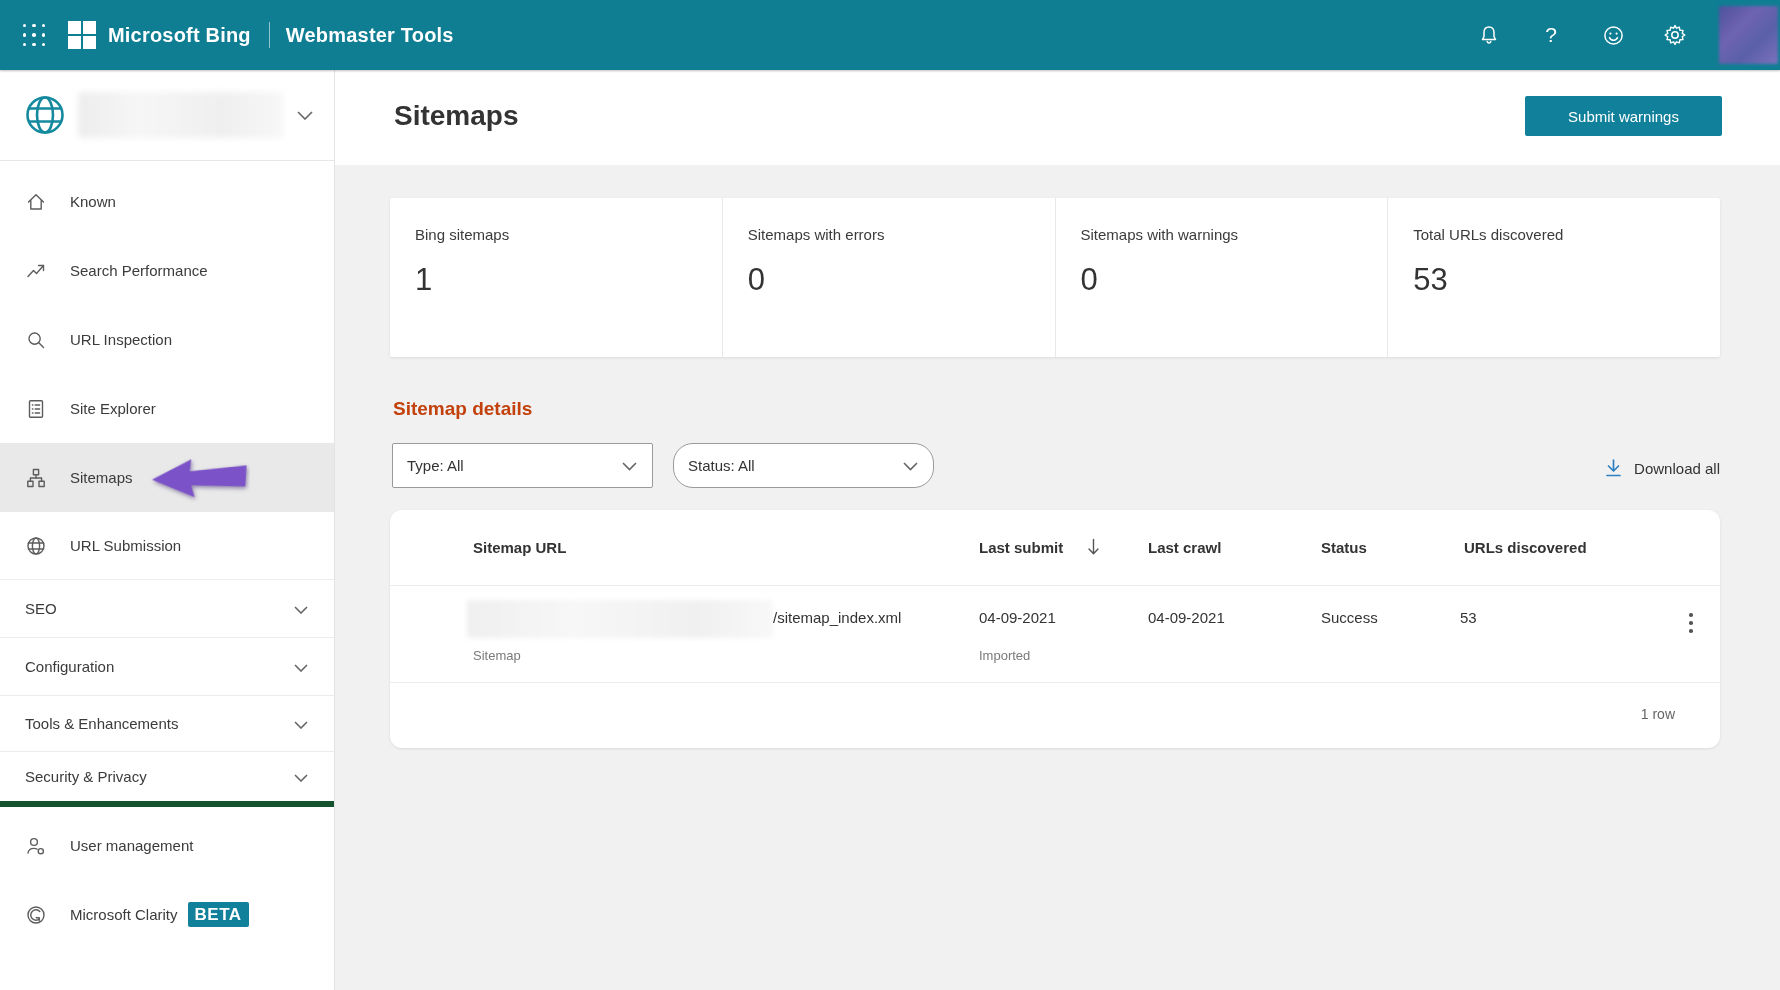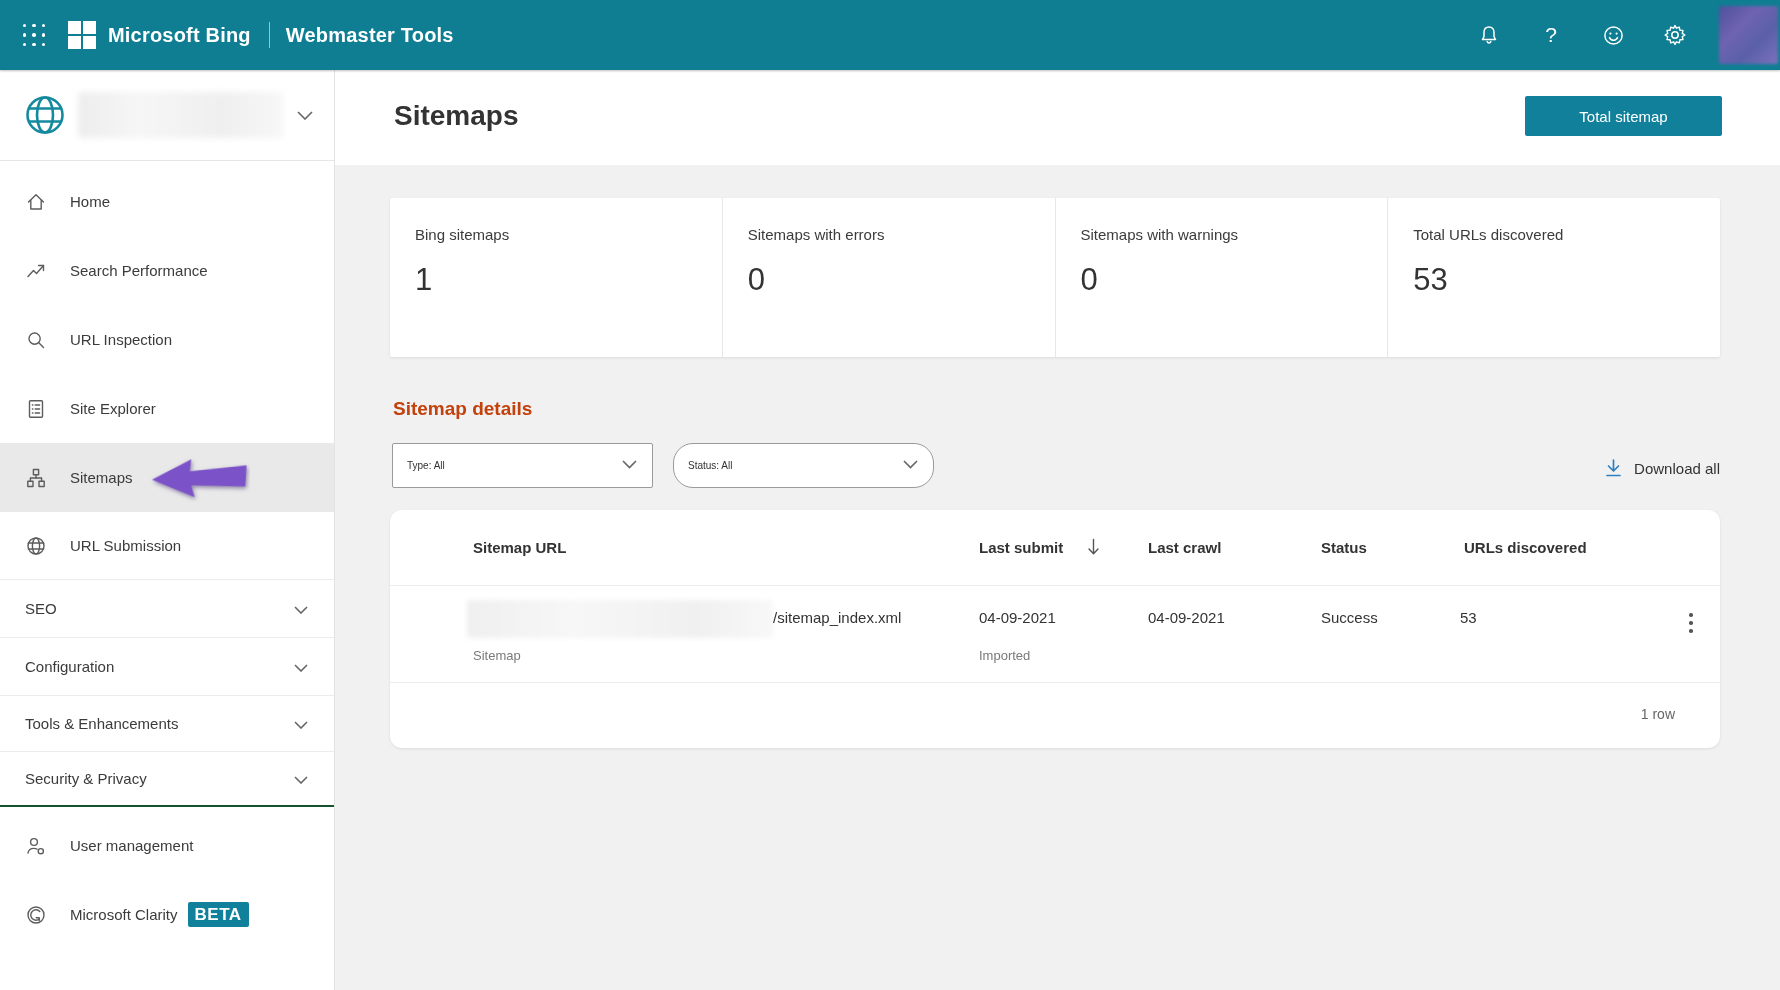--- a/index.html
+++ b/index.html
@@ -66,21 +66,21 @@
   #stats { position:absolute; left:55px; top:128px; width:1330px; height:159px; background:#fff;
     box-shadow:0 1px 3px rgba(0,0,0,.09); border-radius:2px; display:flex; }
   .stat-card { flex:1; position:relative; }
   .stat-card + .stat-card { border-left:1px solid #e8e8e8; }
   .stat-label { position:absolute; left:25px; top:28px; font-size:15px; color:#3b3b3b; }
   .stat-value { position:absolute; left:25px; top:64px; font-size:31px; color:#333; font-weight:400; }
 
   #details-heading { position:absolute; left:58px; top:328px; font-size:19px; font-weight:700; color:#c2410c; }
   .dropdown { position:absolute; top:373px; width:261px; height:45px; background:#fff;
     border:1px solid #9a9a9a; border-radius:2px; display:flex; align-items:center; cursor:pointer;
-    font-size:10px; color:#333; }
+    font-size:15px; color:#333; }
   #type-filter { left:57px; }
   #status-filter { left:338px;border-radius:20px; }
   .dropdown .dd-label { margin-left:14px; }
   .dropdown .chev-box { margin-left:auto; margin-right:15px; }
 
   #download-all { position:absolute; right:60px; top:385px; height:26px; display:flex;
     align-items:center; cursor:pointer; }
   #download-all .dl-label { font-size:15px; color:#333; margin-left:12px; }
 
   #table { position:absolute; left:55px; top:440px; width:1330px; height:238px; background:#fff;
@@ -176,21 +176,21 @@
       <svg width="16" height="9" viewBox="0 0 16 9">
           <polyline class="chev" points="1,1 8,8 15,1"></polyline>
         </svg>
     </span>
   </div>
 
   <div class="nav-item" style="top:97px; height:69px;">
     <svg class="nicon" viewBox="0 0 20 20">
       <path class="icon-stroke" d="M2.5 10 L10 2.8 L17.5 10 M4.8 8.2 L4.8 17 L15.2 17 L15.2 8.2"></path>
     </svg>
-    <span class="nlabel">Home</span>
+    <span class="nlabel">Known</span>
   </div>
   <div class="nav-item" style="top:166px; height:69px;">
     <svg class="nicon" viewBox="0 0 20 20">
       <polyline class="icon-stroke" points="2,15.5 7.5,9.5 10.5,12.5 17.5,4.5"></polyline>
       <polyline class="icon-stroke" points="12.5,4.5 17.5,4.5 17.5,9.5"></polyline>
     </svg>
     <span class="nlabel">Search Performance</span>
   </div>
   <div class="nav-item" style="top:235px; height:69px;">
     <svg class="nicon" viewBox="0 0 20 20">
@@ -248,21 +248,21 @@
     </span>
   </div>
   <div class="nav-group" style="top:625px; height:56px;">
     <span class="glabel">Tools &amp; Enhancements</span>
     <span class="chev-box">
       <svg width="14" height="8" viewBox="0 0 14 8">
           <polyline class="chev" points="1,1 7,7 13,1"></polyline>
         </svg>
     </span>
   </div>
-  <div class="nav-group" style="top:681px; height:56px; border-bottom:2px solid #14532d;">
+  <div class="nav-group" style="top:681px; height:56px; border-bottom:6px solid #14532d;">
     <span class="glabel">Security &amp; Privacy</span>
     <span class="chev-box">
       <svg width="14" height="8" viewBox="0 0 14 8">
           <polyline class="chev" points="1,1 7,7 13,1"></polyline>
         </svg>
     </span>
   </div>
 
   <div class="nav-item" style="top:741px; height:69px;">
     <svg class="nicon" viewBox="0 0 20 20">
@@ -283,21 +283,21 @@
   </div>
 </div>
 
 <svg id="arrow-annotation" viewBox="0 0 100 46">
   <polygon points="2,22 42,3 40,15 97,11 95,32 41,29 44,41" fill="var(--c-arrow,#7C52C9)" transform="rotate(-2 50 23)" style="filter:drop-shadow(1.5px 2.5px 2px rgba(50,25,100,.5));"></polygon>
 </svg>
 
 <div id="main">
   <div id="main-header">
     <h1 id="page-title">Sitemaps</h1>
-    <button id="submit-btn">Total sitemap</button>
+    <button id="submit-btn">Submit warnings</button>
   </div>
 
   <div id="stats">
     <div class="stat-card">
       <div class="stat-label">Bing sitemaps</div>
       <div class="stat-value">1</div>
     </div>
     <div class="stat-card">
       <div class="stat-label">Sitemaps with errors</div>
       <div class="stat-value">0</div>

